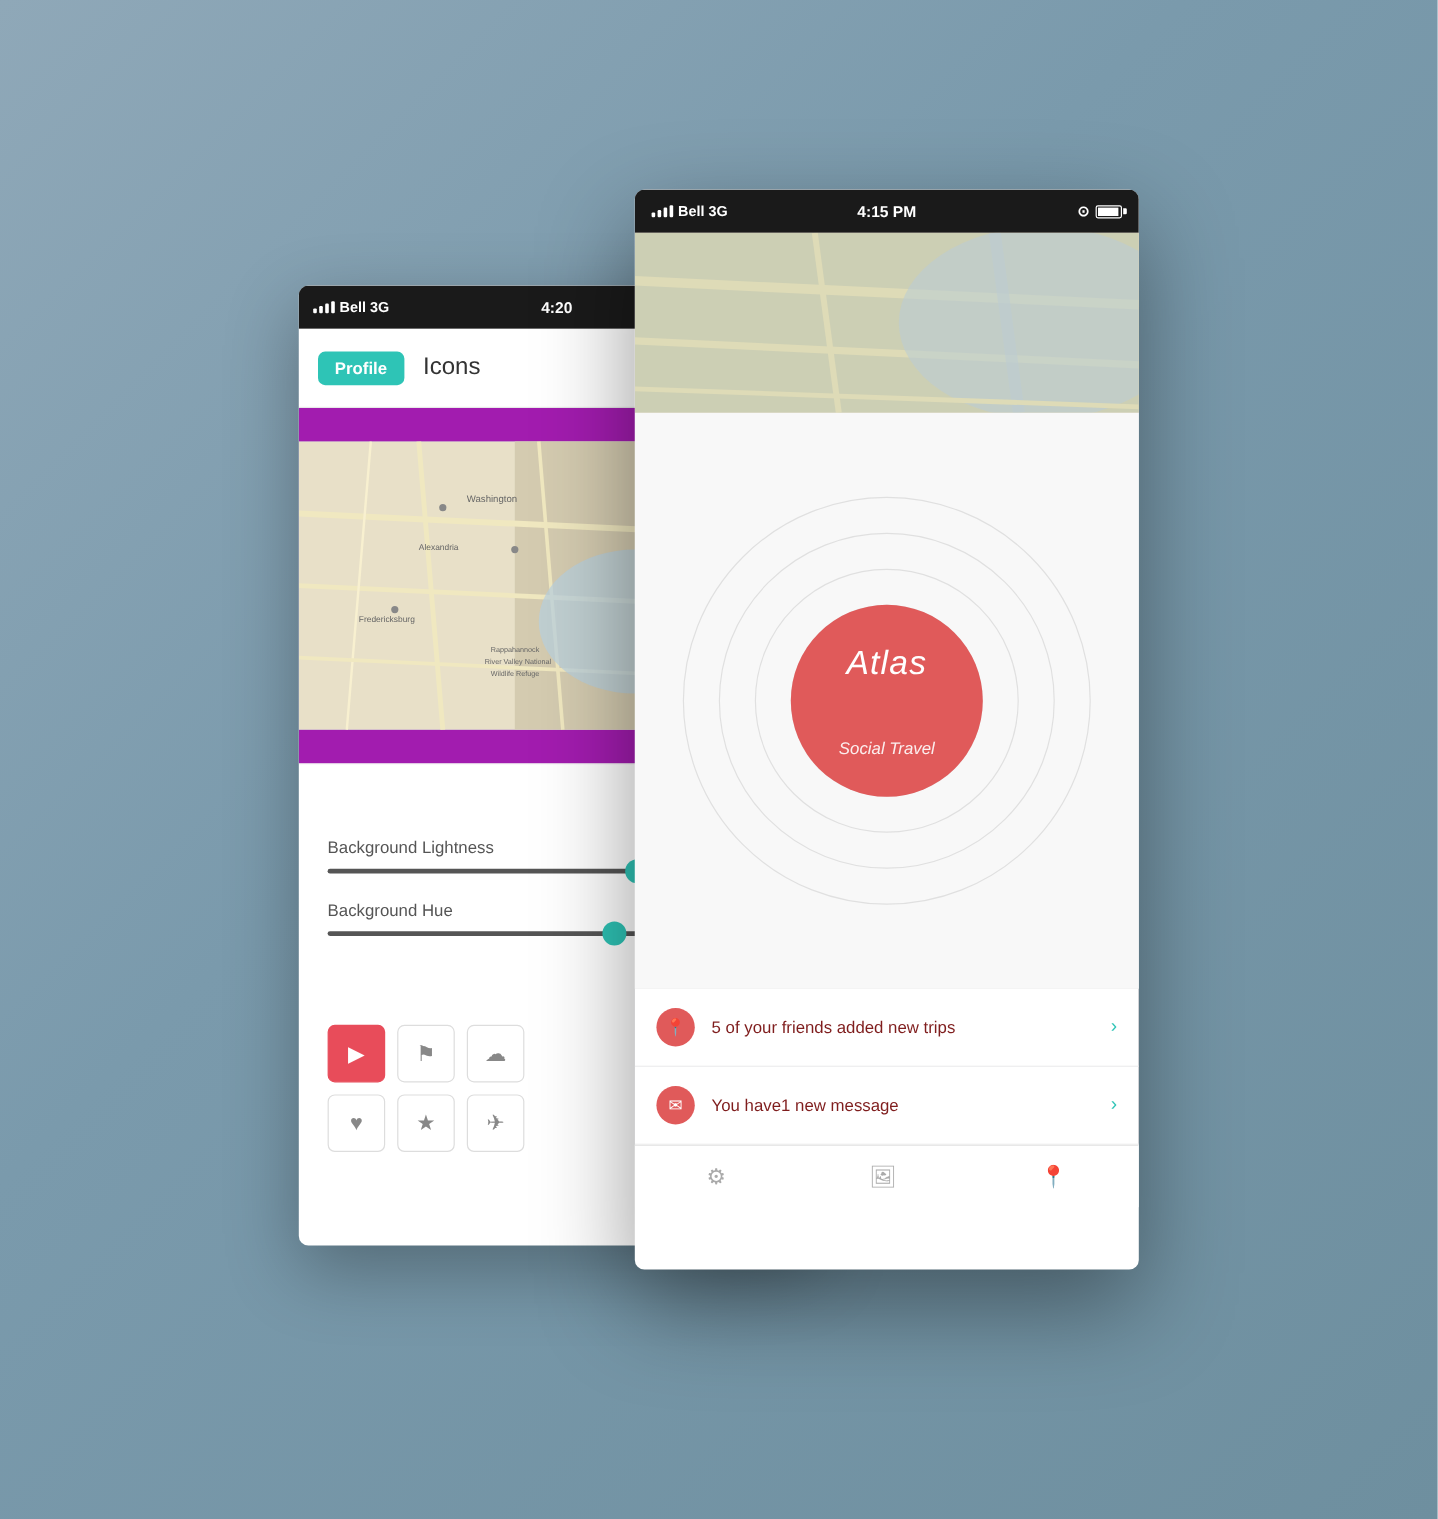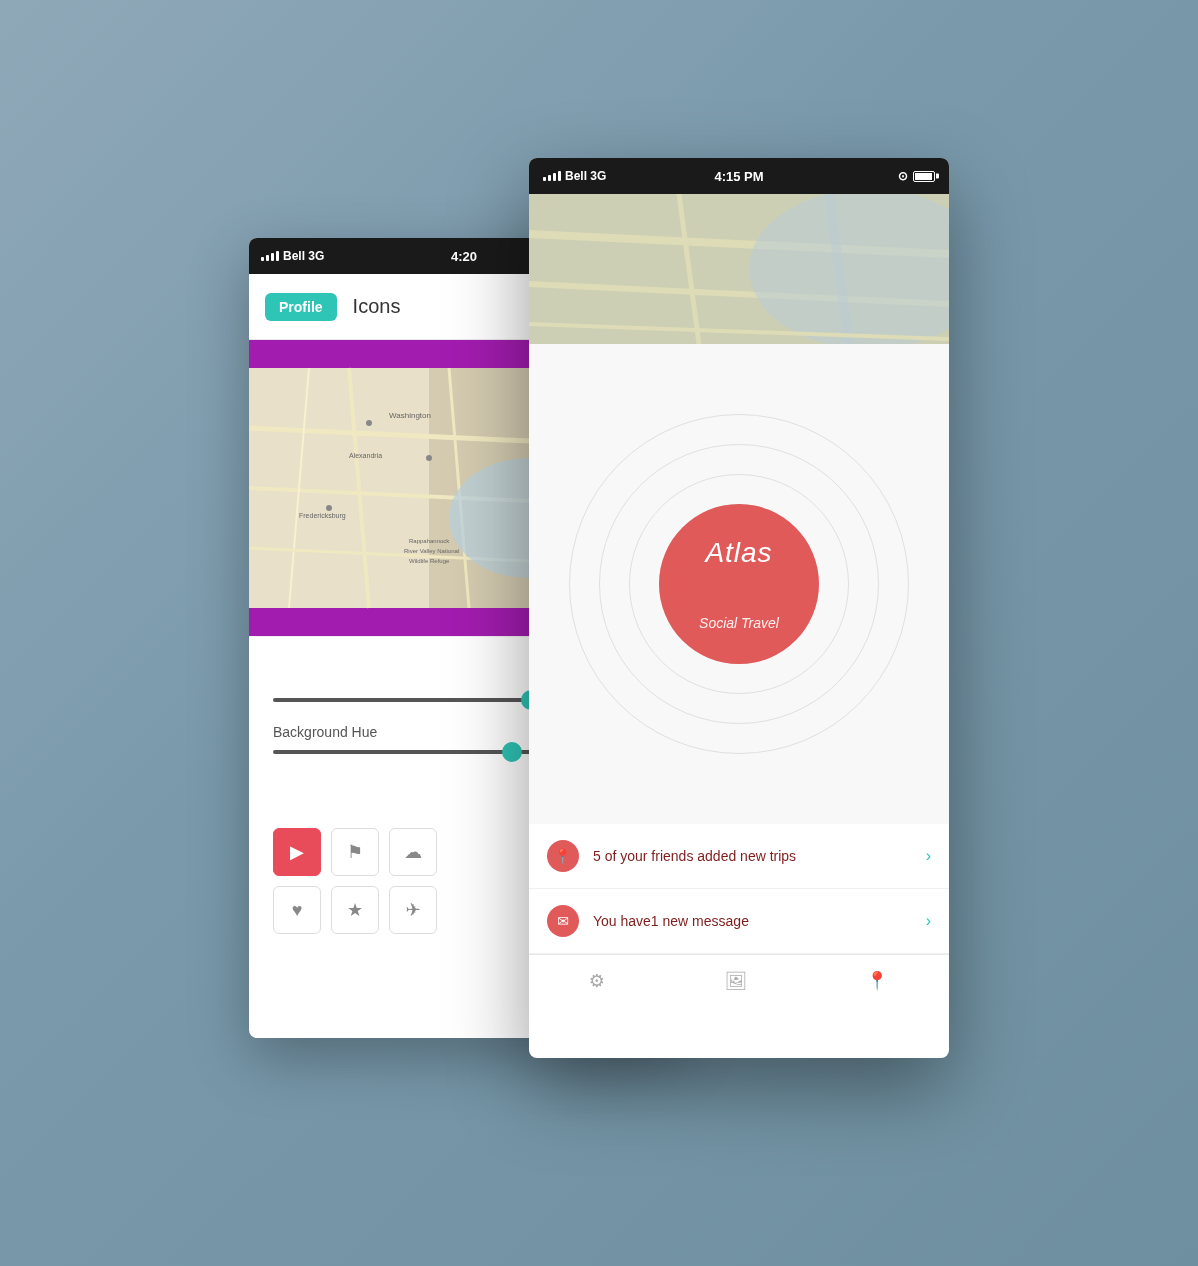--- a/index.html
+++ b/index.html
@@ -433,20 +433,21 @@
 
         <circle cx="400" cy="210" r="16" fill="#333"></circle>
         <polygon points="395,204 395,216 407,210" fill="#fff"></polygon>
       </svg>
     </div>
 
     <div class="adjust-panel">
       <div class="adjust-title">Adjus</div>
 
       <div class="slider-group">
+        <div class="slider-label">Background Lightness</div>
         <div class="slider-track">
           <div class="slider-thumb lightness"></div>
         </div>
       </div>
 
       <div class="slider-group">
         <div class="slider-label">Background Hue</div>
         <div class="slider-track">
           <div class="slider-thumb hue"></div>
         </div>

